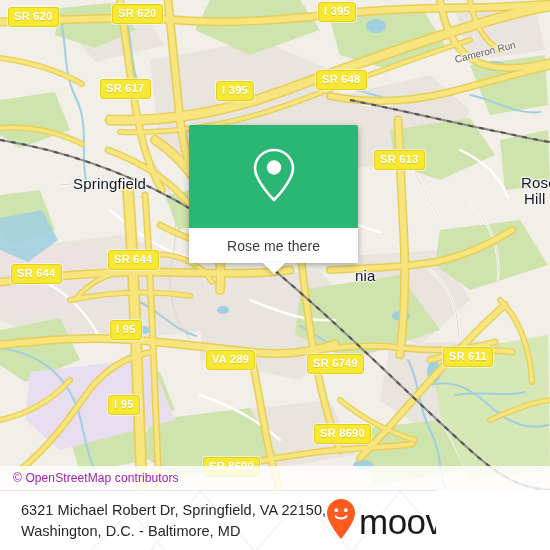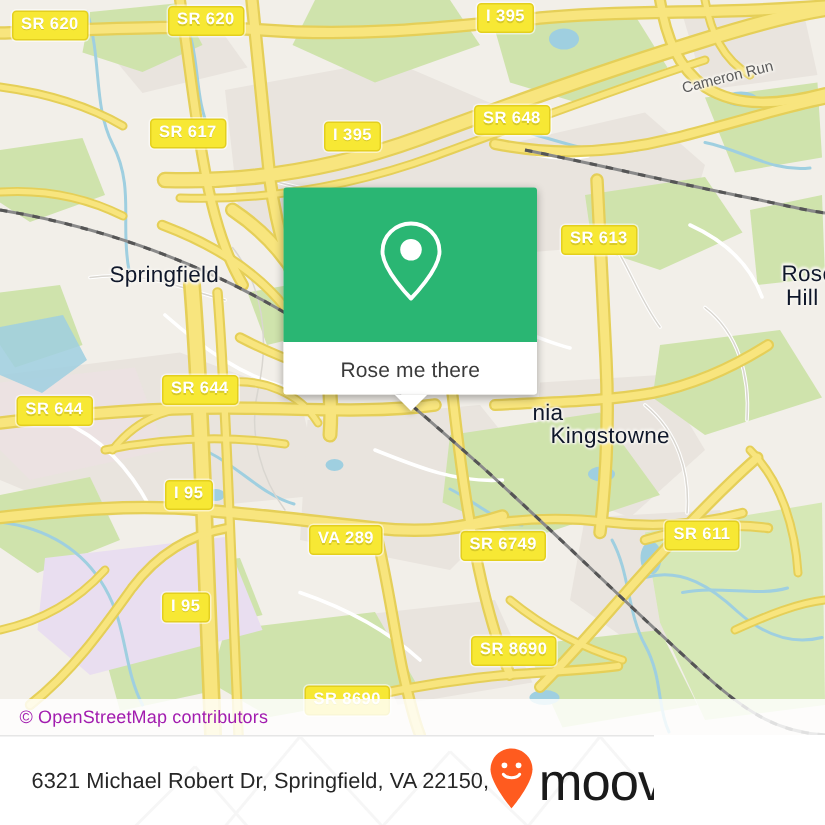--- a/index.html
+++ b/index.html
@@ -376,21 +376,20 @@
         <path d="M0,140 C60,150 120,170 175,200 C230,230 275,270 320,310 C370,355 420,405 470,450 C500,477 520,488 550,490"></path>
         <path d="M350,100 C400,110 450,122 500,132 C520,136 535,140 550,142"></path>
       </g>
       <g fill="none" stroke="#555555" stroke-width="2" stroke-dasharray="5 6">
         <path d="M0,140 C60,150 120,170 175,200 C230,230 275,270 320,310 C370,355 420,405 470,450 C500,477 520,488 550,490"></path>
         <path d="M350,100 C400,110 450,122 500,132 C520,136 535,140 550,142"></path>
       </g>
     </svg>
 
     <div class="maplabel place big" style="left:73px;top:175px;">Springfield</div>
-    <div class="maplabel place big" style="left:367px;top:282px;">Kingstowne</div>
     <div class="maplabel place big" style="left:521px;top:174px;">Rose</div>
     <div class="maplabel place big" style="left:524px;top:190px;">Hill</div>
     <div class="maplabel place big" style="left:355px;top:228px;margin-top:39px;">nia</div>
 
     <div class="maplabel water-label" style="left:455px;top:54px;transform:rotate(-14deg);transform-origin:left center;">Cameron Run</div>
 
     <div class="shield" style="left:8px;top:7px;">SR 620</div>
     <div class="shield" style="left:112px;top:4px;">SR 620</div>
     <div class="shield" style="left:318px;top:2px;">I 395</div>
     <div class="shield" style="left:316px;top:70px;">SR 648</div>
@@ -439,20 +438,21 @@
         <path d="M400,0 L452,60"></path>
         <path d="M452,60 L500,5"></path>
         <path d="M500,5 L548,60"></path>
         <path d="M90,60 L130,20"></path>
         <path d="M130,20 L165,60"></path>
       </g>
     </svg>
 
     <div id="address">
       <div>6321 Michael Robert Dr, Springfield, VA 22150,</div>
+      <div>Washington, D.C. - Baltimore, MD</div>
     </div>
 
     <div id="brand">
       <span>
         <svg width="30" height="42" viewBox="0 0 30 42" aria-hidden="true">
           <path d="M15 1 C7.3 1 1 7.2 1 14.9 C1 24.5 15 41 15 41 C15 41 29 24.5 29 14.9 C29 7.2 22.7 1 15 1 Z" fill="#ff5b1f"></path>
           <circle cx="10.3" cy="12.2" r="1.9" fill="#ffffff"></circle>
           <circle cx="19.7" cy="12.2" r="1.9" fill="#ffffff"></circle>
           <path d="M9.6 18.2 C11.6 21.2 18.4 21.2 20.4 18.2" fill="none" stroke="#ffffff" stroke-width="2" stroke-linecap="round"></path>
         </svg>

